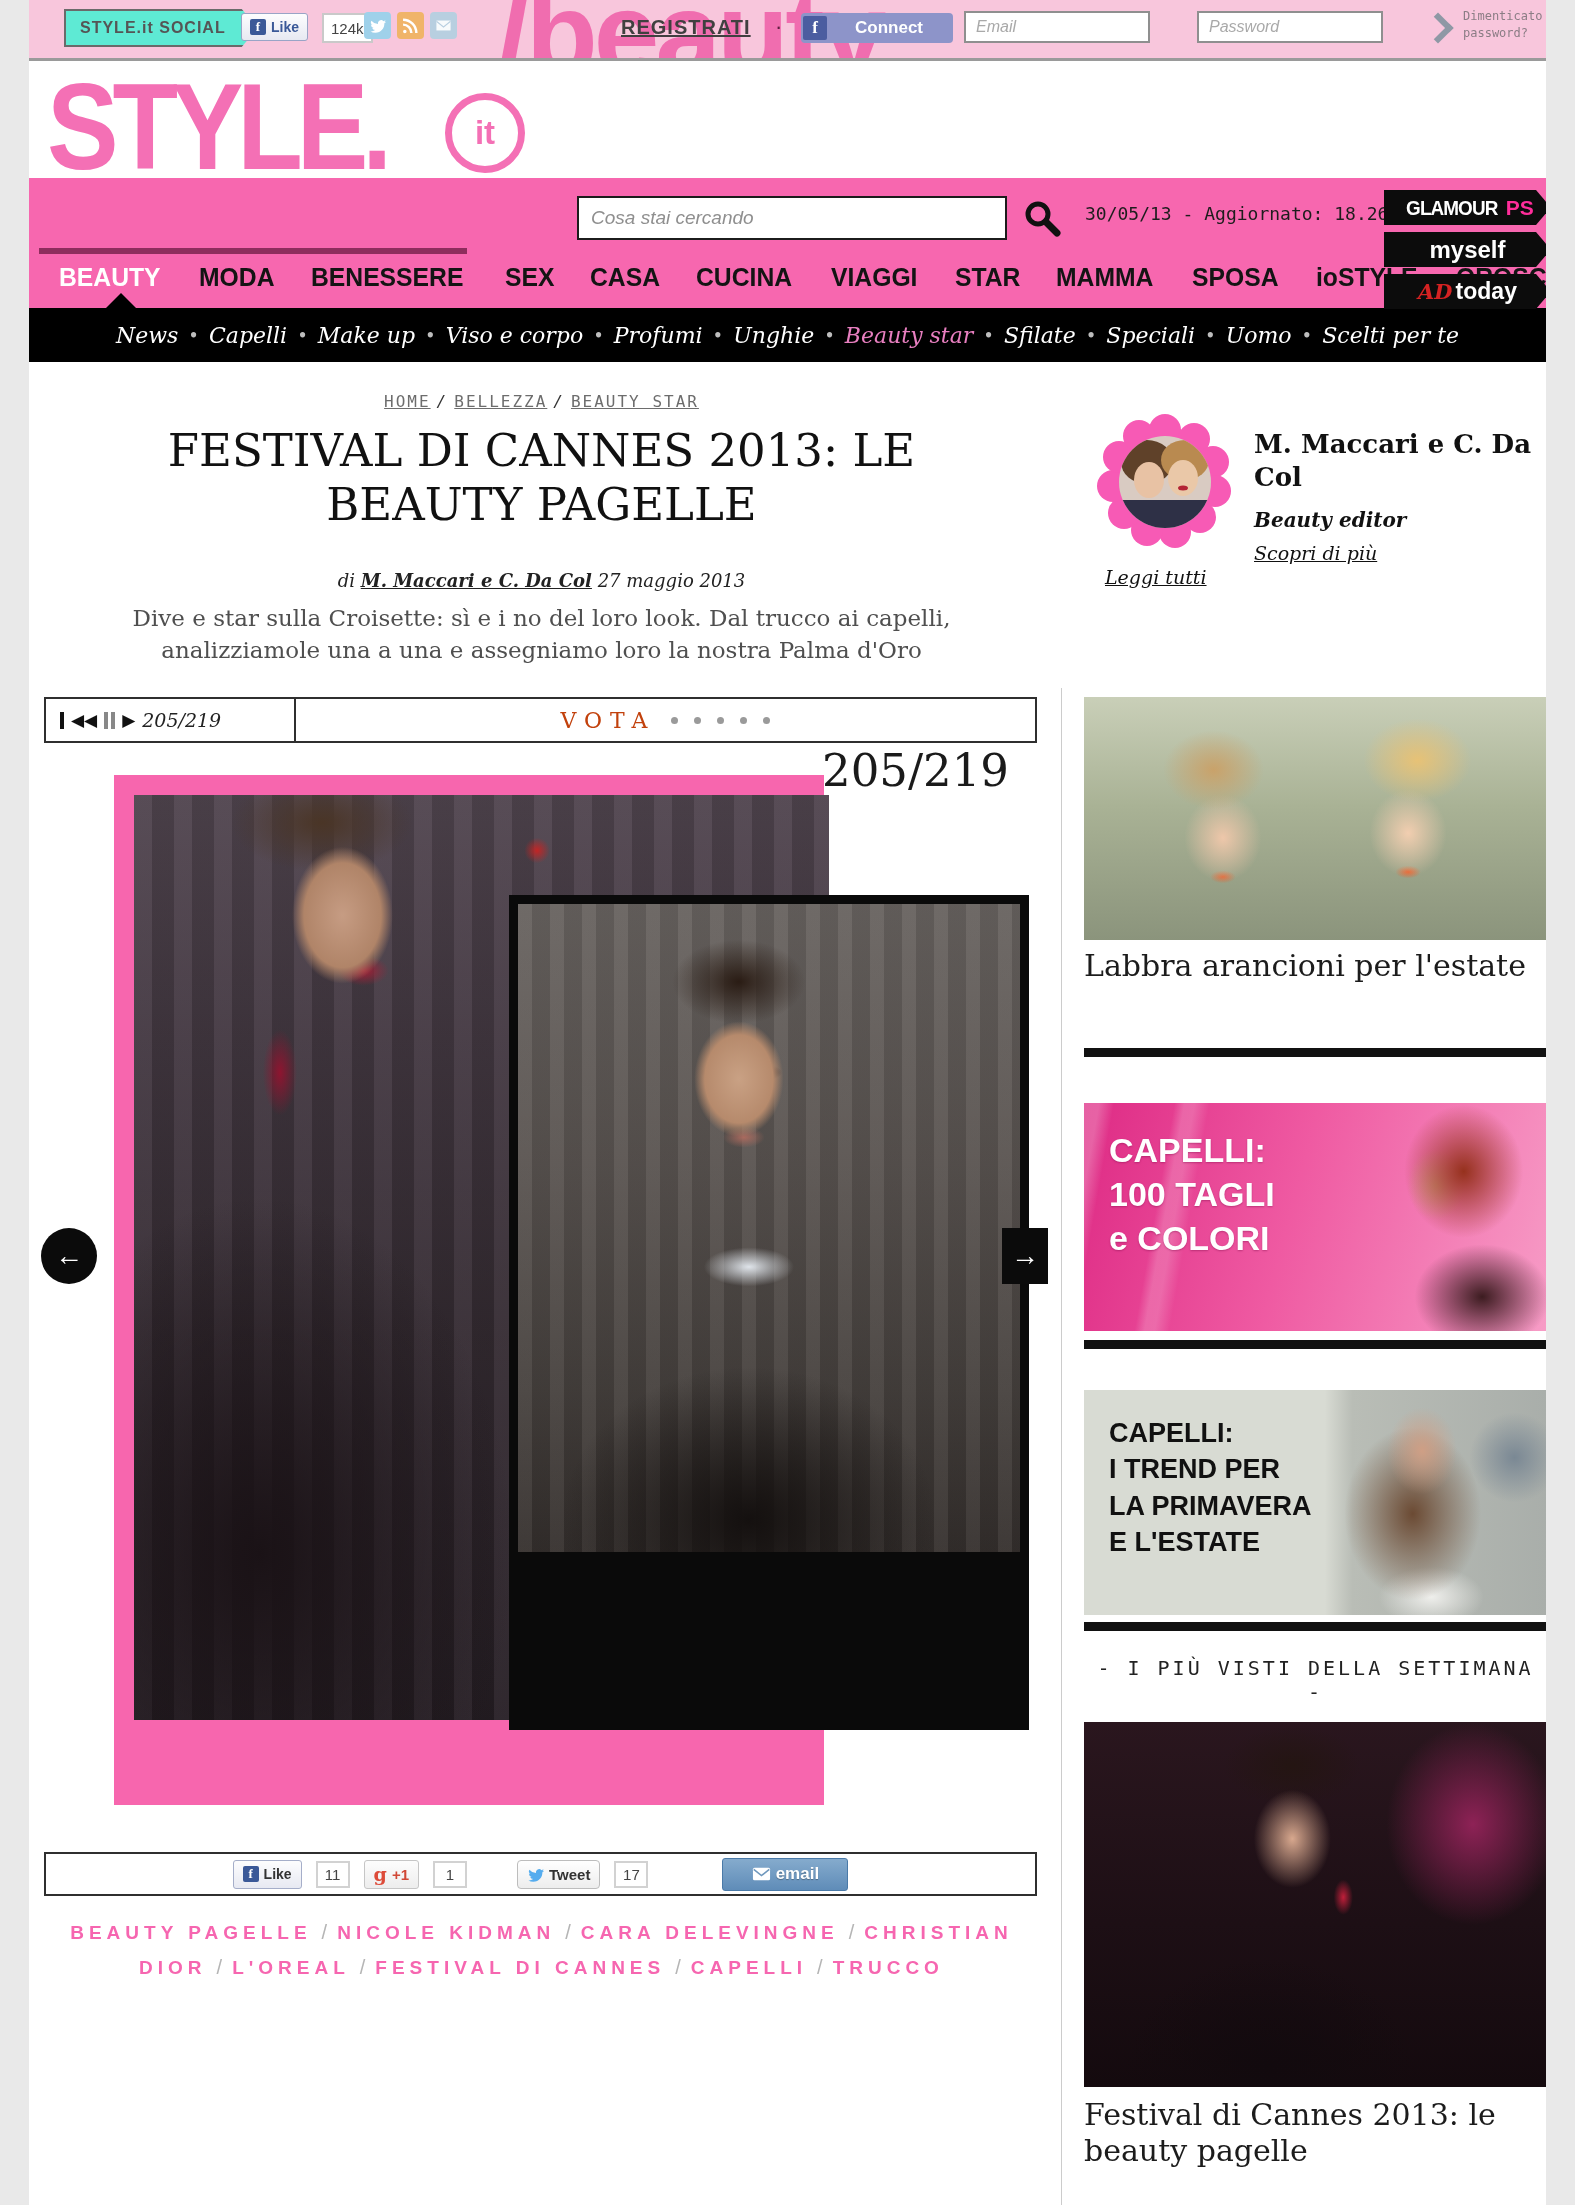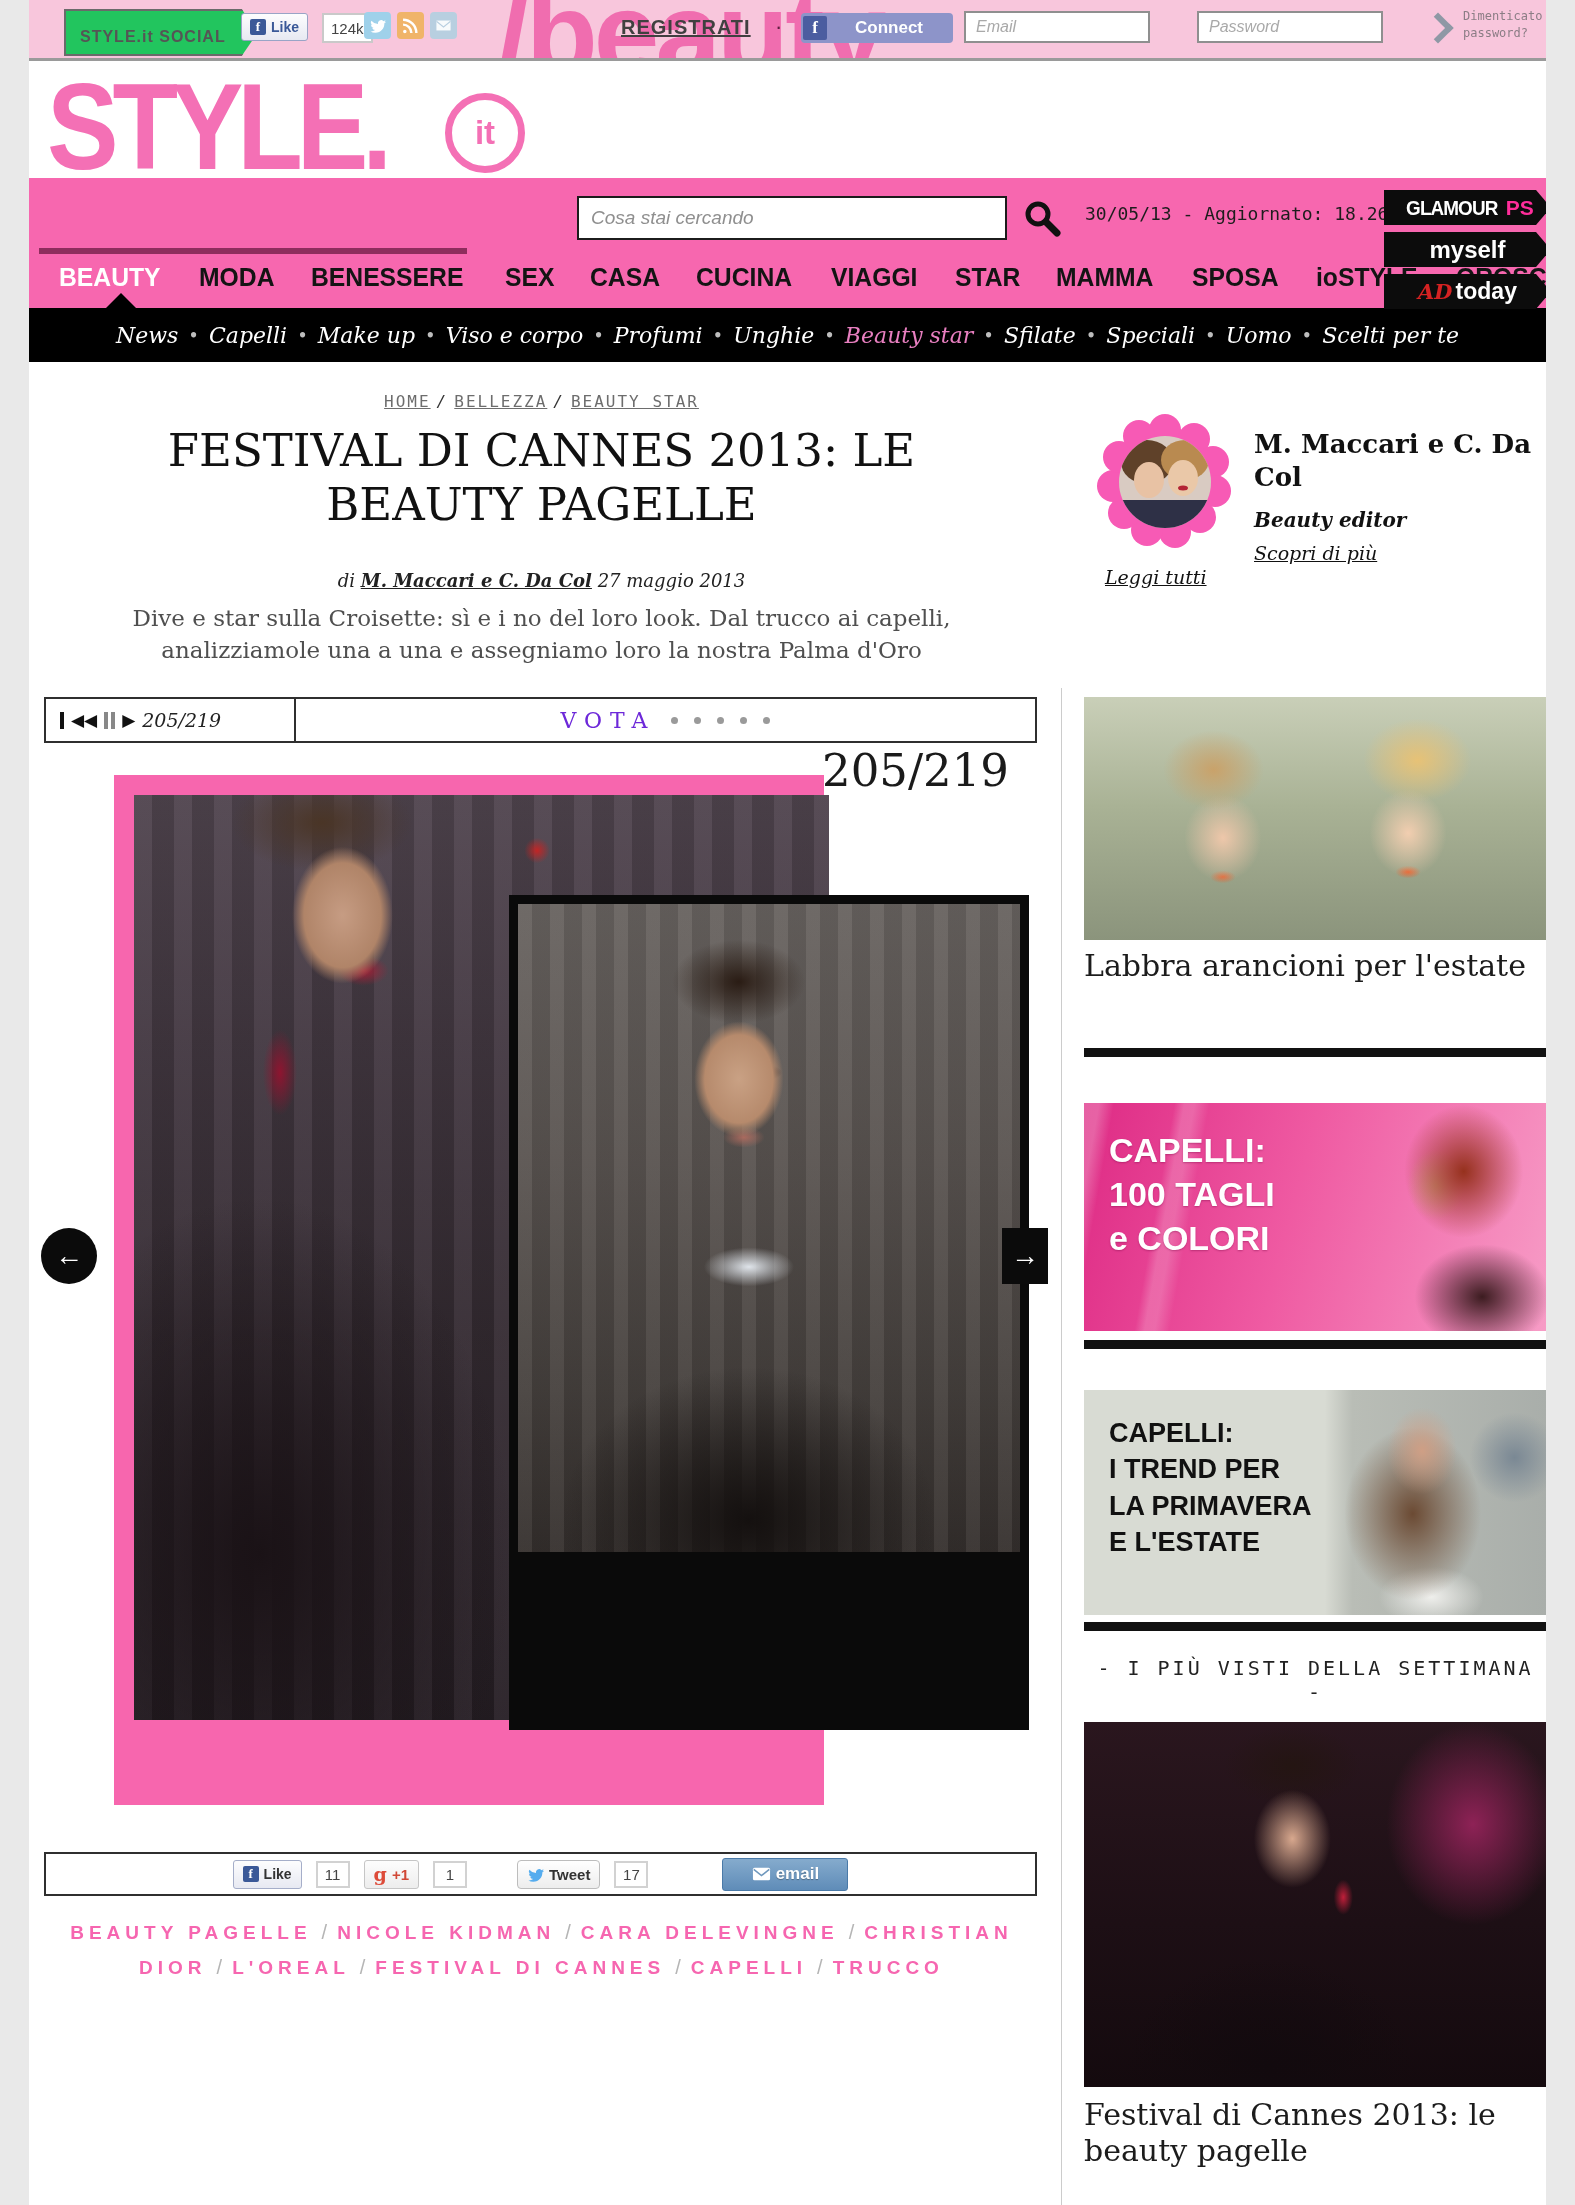--- a/index.html
+++ b/index.html
@@ -2,22 +2,22 @@
 <html><head>
 <meta charset="utf-8">
 <style>
   html,body{margin:0;padding:0;background:#e9e9e9;font-family:"Liberation Sans",sans-serif;}
   .page{position:absolute;left:29px;top:0;width:1517px;height:2205px;background:#fff;overflow:hidden;}
 
   
   .topbar{position:absolute;left:0;top:0;width:1517px;height:58px;background:#f8c6dc;overflow:hidden;}
   .watermark{position:absolute;left:468px;top:-34px;font-size:118px;font-weight:bold;letter-spacing:-4px;
     color:#ef58a4;opacity:.8;font-family:"Liberation Sans",sans-serif;}
-  .social-badge{position:absolute;left:35px;top:9px;height:34px;line-height:34px;background:#22c55e;
-    border:2px solid #6a6a6a;padding:9px 30px 0 14px;font-size:16px;font-weight:bold;color:#555;
+  .social-badge{position:absolute;left:35px;top:9px;height:34px;line-height:34px;background:#5eead4;
+    border:2px solid #6a6a6a;padding:0 30px 0 14px;font-size:16px;font-weight:bold;color:#555;
     letter-spacing:1px;clip-path:polygon(0 0,calc(100% - 16px) 0,100% 50%,calc(100% - 16px) 100%,0 100%);}
   .fb-like-sm{position:absolute;left:212px;top:13px;height:26px;display:flex;align-items:center;gap:5px;
     background:linear-gradient(#fdfdfe,#e7e9f2);border:1px solid #99a4c6;border-radius:3px;padding:0 8px;}
   .f-sq{display:inline-block;width:16px;height:16px;background:#3b5998;color:#fff;font-weight:bold;
     font-size:13px;text-align:center;line-height:16px;border-radius:2px;font-family:"Liberation Serif",serif;}
   .like-txt{color:#3b5998;font-weight:bold;font-size:14px;}
   .cnt-box{position:absolute;height:26px;background:#fff;border:2px solid #c9c9c9;font-size:15px;color:#444;
     display:flex;align-items:center;justify-content:center;padding:0 7px;}
   .sm-ic{position:absolute;top:12px;width:27px;height:27px;border-radius:4px;display:flex;align-items:center;justify-content:center;}
   .registrati{position:absolute;left:592px;top:16px;font-size:20px;font-weight:bold;color:#404040;
@@ -105,21 +105,21 @@
 
   
   .controls{position:absolute;left:15px;top:697px;width:993px;height:46px;border:2px solid #2f2f2f;
     box-sizing:border-box;display:flex;background:#fff;}
   .controls-left{width:250px;border-right:2px solid #2f2f2f;display:flex;align-items:center;gap:7px;padding-left:14px;box-sizing:border-box;}
   .tri{font-size:17px;color:#111;line-height:1;cursor:pointer;}
   .bar{display:inline-block;width:4px;height:17px;background:#111;cursor:pointer;}
   .bar.gray{background:#888;}
   .ctr-num{font-family:"DejaVu Serif",serif;font-style:italic;font-size:19px;color:#222;}
   .controls-mid{flex:1;display:flex;align-items:center;justify-content:center;gap:16px;}
-  .vota{font-family:"DejaVu Serif",serif;font-size:22px;letter-spacing:8px;color:#6d28d9;}
+  .vota{font-family:"DejaVu Serif",serif;font-size:22px;letter-spacing:8px;color:#c2410c;}
   .dot{width:7px;height:7px;border-radius:50%;background:#9a9a9a;cursor:pointer;}
   .bigcounter{position:absolute;left:560px;top:744px;width:420px;text-align:right;font-family:"DejaVu Serif",serif;
     font-size:45px;color:#1a1a1a;}
 
   
   .polaroid{position:absolute;left:85px;top:775px;width:710px;height:1030px;background:#f766ae;}
   .mainphoto{position:absolute;left:105px;top:795px;width:695px;height:925px;cursor:pointer;
     background:
      radial-gradient(70px 95px at 30% 13%, #c69c83 0%, #b08468 55%, rgba(0,0,0,0) 72%),
      radial-gradient(130px 70px at 27% 3%, #4a3526 0%, rgba(0,0,0,0) 70%),

